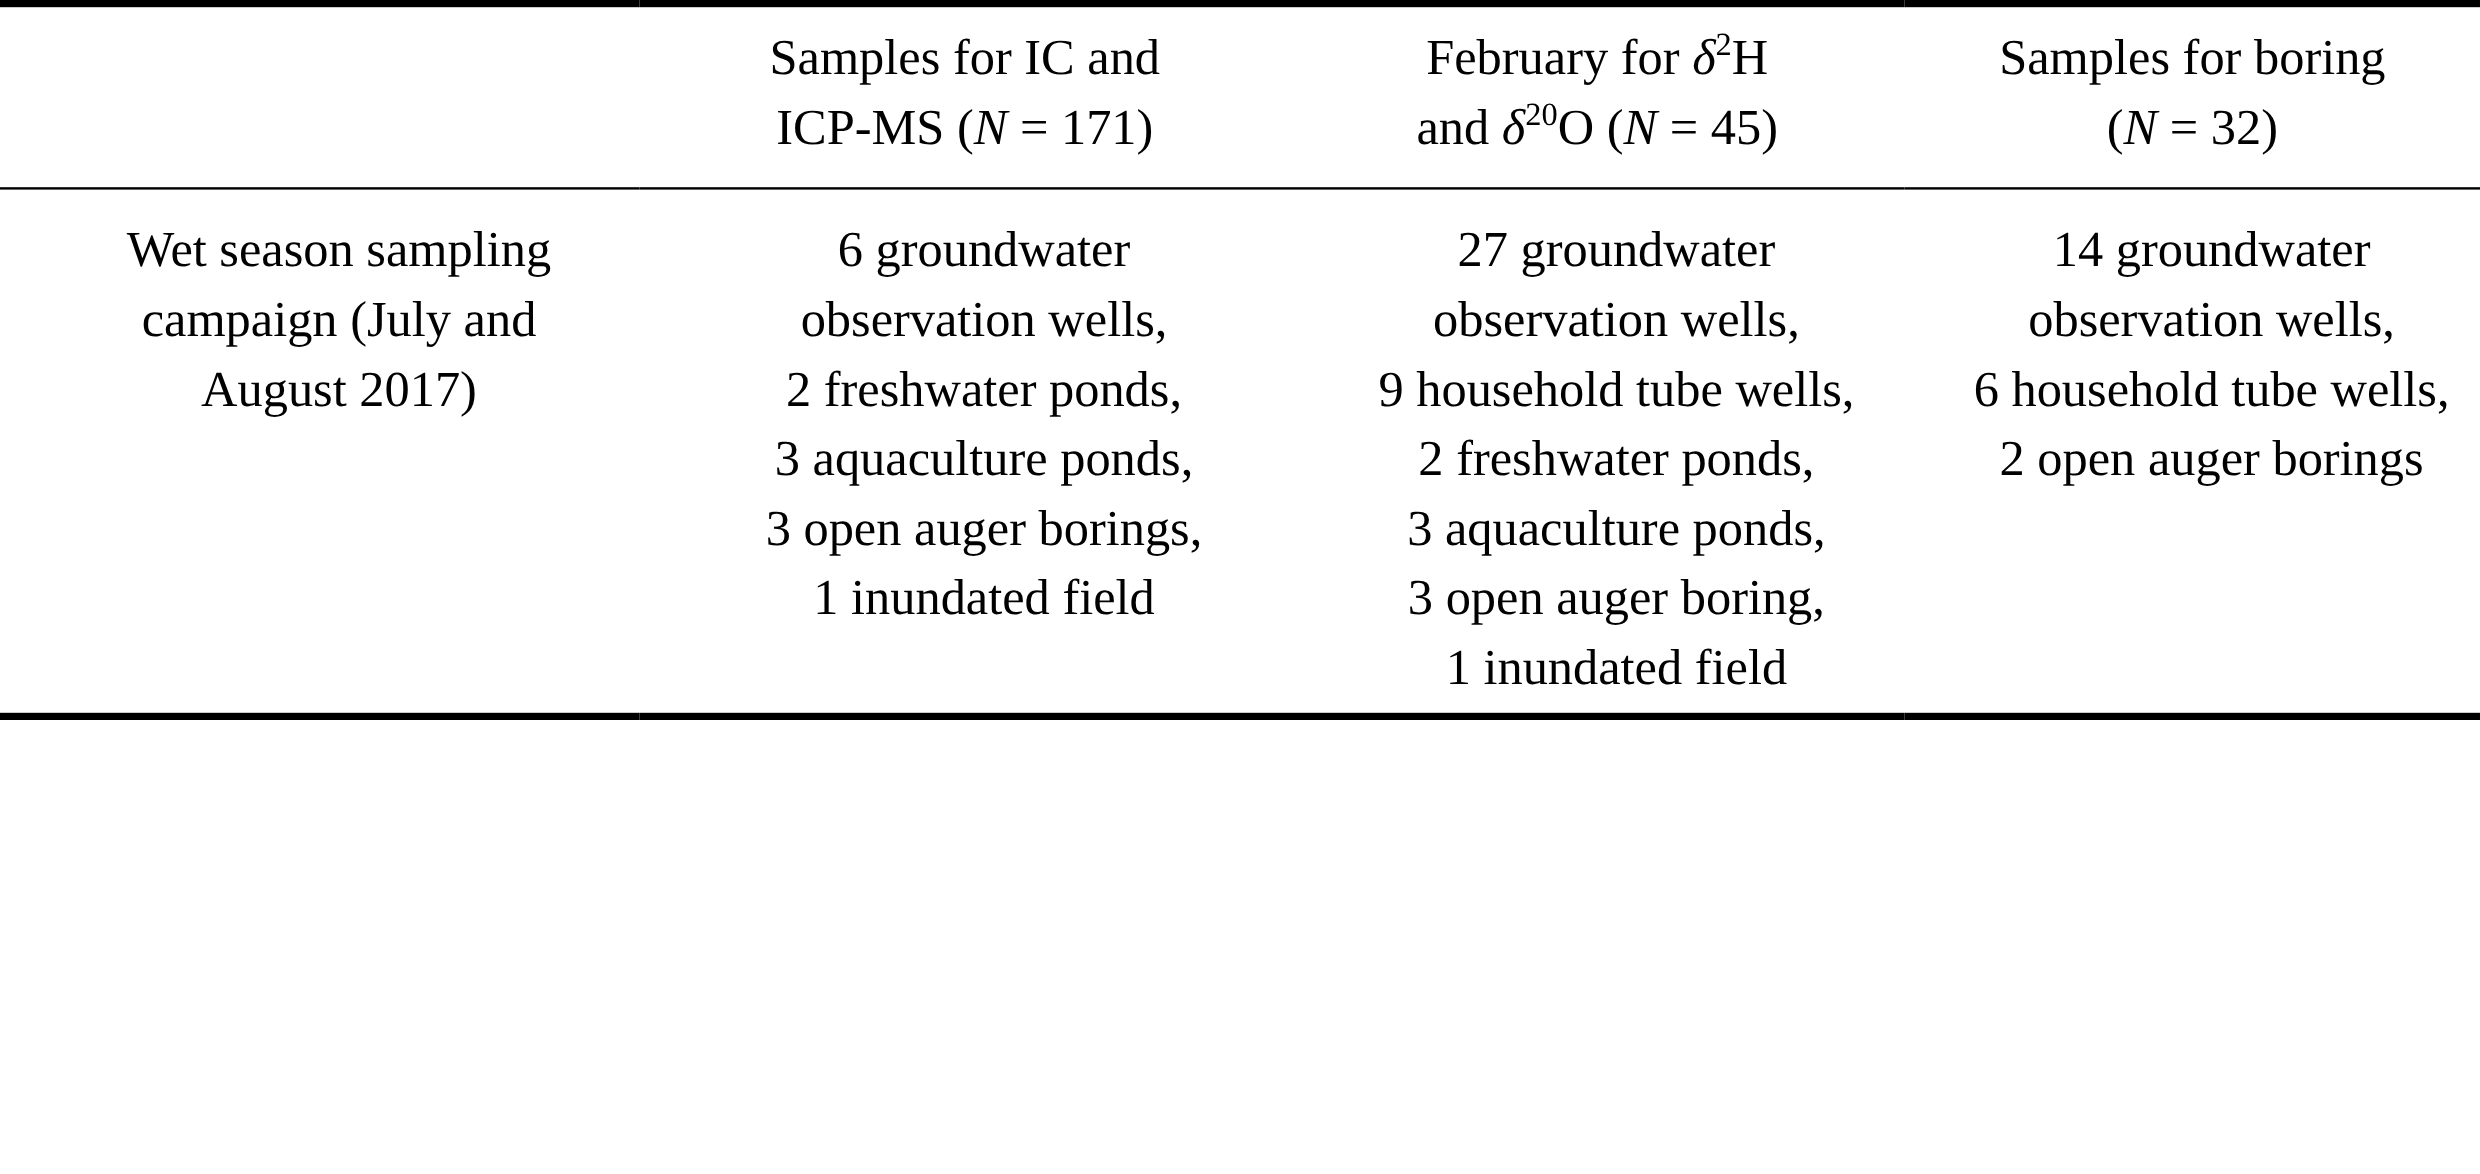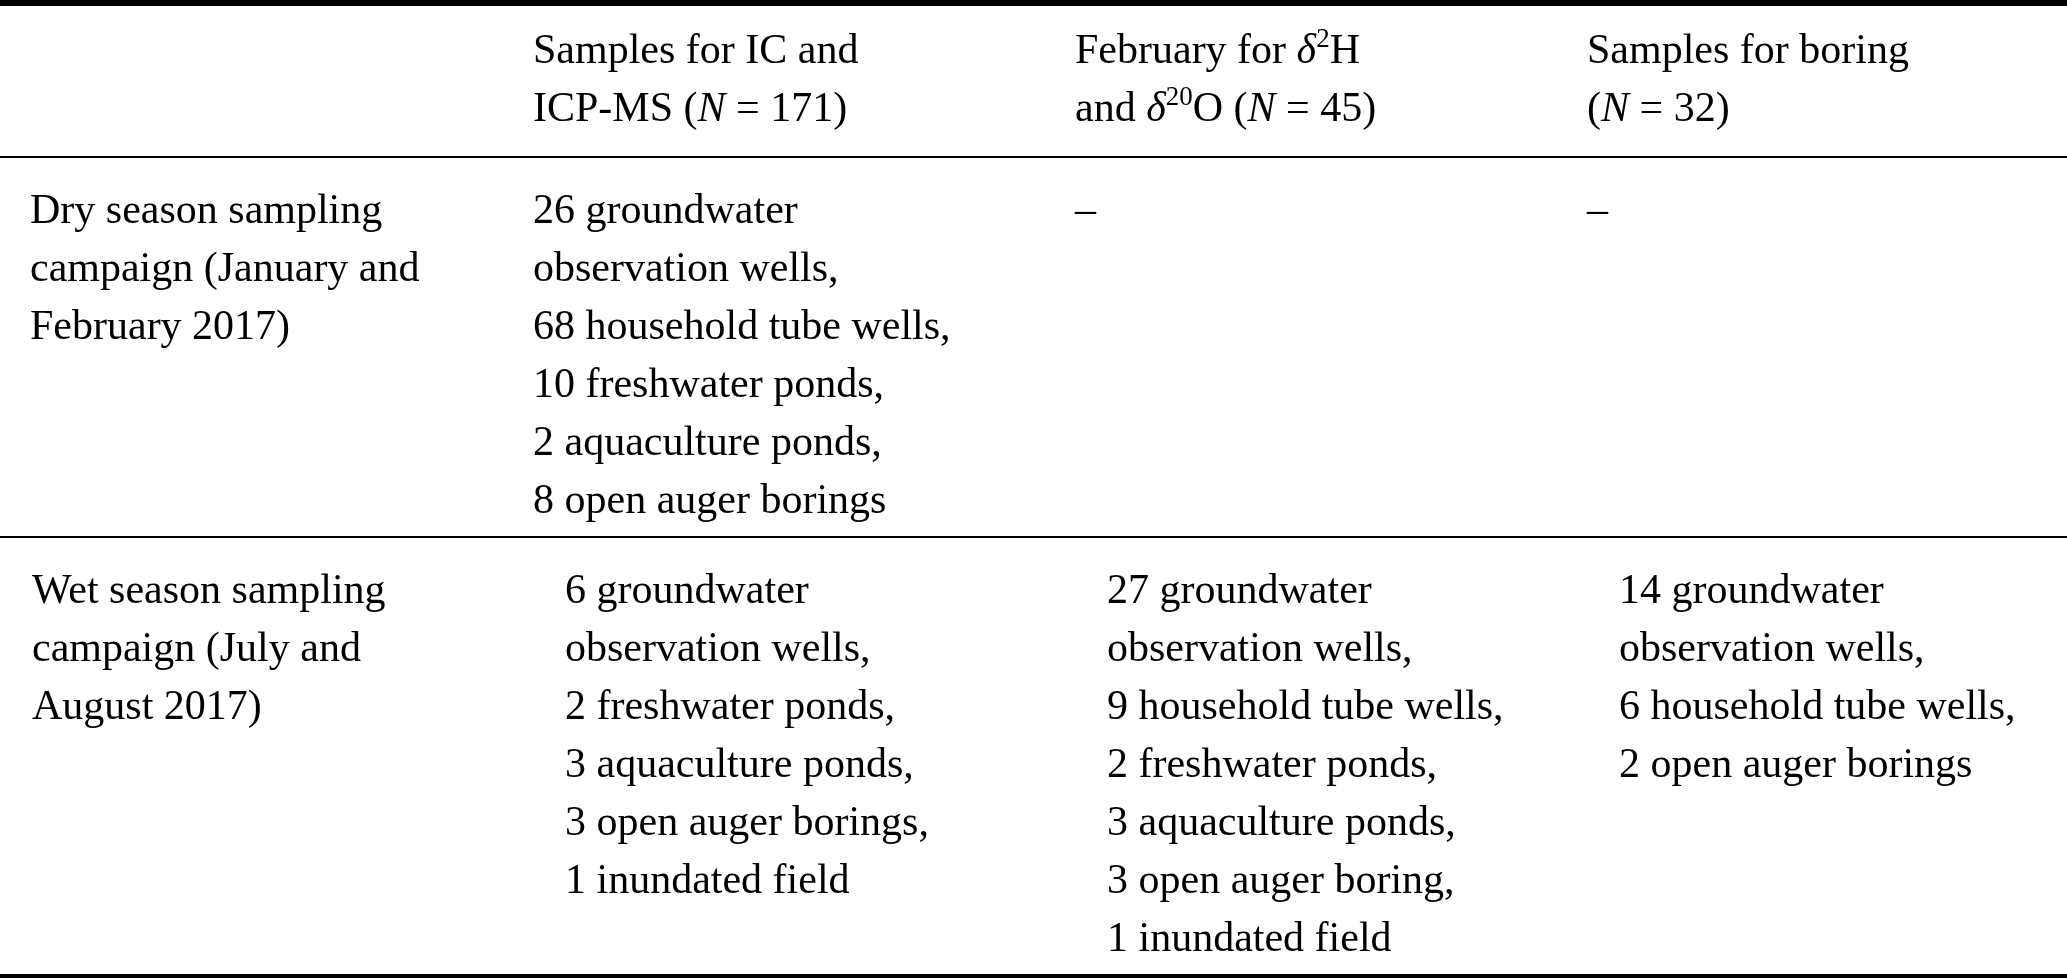--- a/index.html
+++ b/index.html
@@ -16,21 +16,21 @@
   }
   table.sampling {
     width: 2067px;
     border-collapse: collapse;
     table-layout: fixed;
     border-top: 6px solid #000;
     border-bottom: 6px solid #000;
   }
   th, td {
     vertical-align: top;
-    text-align: left;
+    text-align: center;
     font-weight: normal;
     padding: 0;
     box-sizing: border-box;
   }
   thead th {
     border-bottom: 2px solid #000;
     height: 152px;
     padding-top: 14px;
     padding-bottom: 20px;
   }
@@ -76,33 +76,20 @@
           <div class="hline"><span>February for </span><span class="mvar">δ</span><span class="sup">2</span><span>H</span></div>
           <div class="hline"><span>and </span><span class="mvar">δ</span><span class="sup">20</span><span>O (</span><span class="mvar">N</span><span> = 45)</span></div>
         </th>
         <th>
           <div class="hline"><span>Samples for boring</span></div>
           <div class="hline"><span>(</span><span class="mvar">N</span><span> = 32)</span></div>
         </th>
       </tr>
     </thead>
     <tbody>
-      <tr class="r1">
-        <td class="c1pad">Dry season sampling
-campaign (January and
-February 2017)</td>
-        <td>26 groundwater
-observation wells,
-68 household tube wells,
-10 freshwater ponds,
-2 aquaculture ponds,
-8 open auger borings</td>
-        <td>–</td>
-        <td>–</td>
-      </tr>
       <tr class="r2">
         <td class="c1pad">Wet season sampling
 campaign (July and
 August 2017)</td>
         <td>6 groundwater
 observation wells,
 2 freshwater ponds,
 3 aquaculture ponds,
 3 open auger borings,
 1 inundated field</td>

